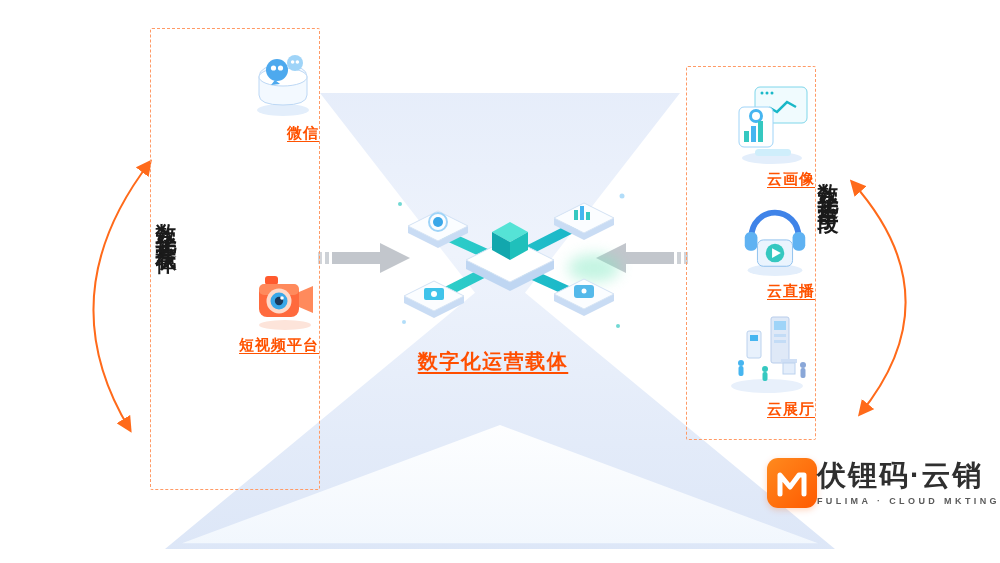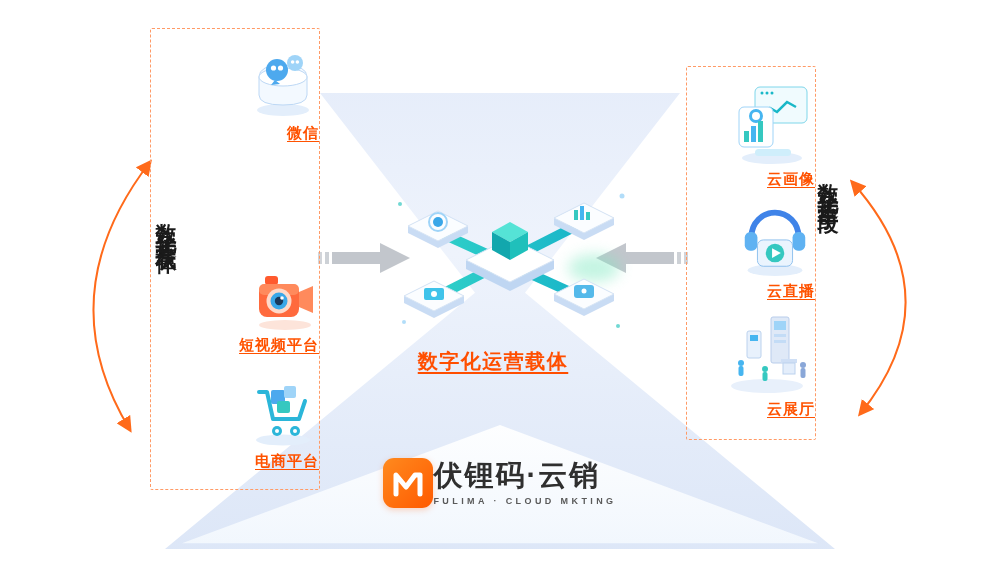--- a/index.html
+++ b/index.html
@@ -41,21 +41,21 @@
   .flow-arrow-left{left:318px;top:238px;}
   .flow-arrow-right{left:592px;top:238px;transform:scaleX(-1);}
   
   .center-art{position:absolute;left:386px;top:176px;width:248px;height:168px;}
   .center-label{
     position:absolute;left:368px;top:348px;width:250px;text-align:center;
     color:#ff4e00;font-weight:bold;font-size:20px;letter-spacing:1.5px;
     text-decoration:underline;text-underline-offset:4px;white-space:nowrap;
   }
   
-  .logo-block{position:absolute;left:0;right:0;top:458px;display:flex;justify-content:center;align-items:center;}
+  .logo-block{position:absolute;left:0;right:0;top:458px;display:flex;justify-content:flex-end;align-items:center;}
   .logo-mark{
     width:50px;height:50px;border-radius:11px;flex:0 0 auto;
     background:linear-gradient(135deg,#ff8a1e 0%,#ff5a00 100%);
     display:flex;align-items:center;justify-content:center;
     box-shadow:0 2px 6px rgba(255,90,0,.25);
   }
   .logo-texts{display:flex;flex-direction:column;align-items:flex-start;}
   .logo-name{font-size:29px;font-weight:bold;color:#2f2f2f;letter-spacing:2px;line-height:1.1;}
   .logo-tagline{font-size:9px;color:#5a5a5a;letter-spacing:3.4px;margin-top:5px;font-weight:600;}
 </style>
@@ -110,34 +110,20 @@
         <rect x="14" y="7" width="13" height="9" rx="3" fill="#ff5a2e"></rect>
         <rect x="8" y="15" width="40" height="33" rx="8" fill="#ff6a3d"></rect>
         <rect x="8" y="15" width="40" height="11" rx="5" fill="#ff8a5c"></rect>
         <path d="M48 23 l14 -6 v27 l-14 -6 z" fill="#ff8a5c"></path>
         <circle cx="28" cy="32" r="12.5" fill="#ffd9c9"></circle>
         <circle cx="28" cy="32" r="8.5" fill="#3aa7e8"></circle>
         <circle cx="28" cy="32" r="4.2" fill="#1b3a5c"></circle>
         <circle cx="31" cy="29" r="1.8" fill="#fff"></circle>
       </svg>
       <span class="item-label">短视频平台</span>
-    </div>
-    <div class="panel-item" style="top:348px">
-      <svg width="72" height="70" viewBox="0 0 72 70">
-        <ellipse cx="36" cy="63" rx="27" ry="5.5" fill="#e3eefb"></ellipse>
-        <rect x="24" y="13" width="14" height="14" rx="2" fill="#4da9ee"></rect>
-        <rect x="37" y="9" width="12" height="12" rx="2" fill="#9fd4f8"></rect>
-        <rect x="30" y="24" width="13" height="12" rx="2" fill="#35c8c0"></rect>
-        <path d="M12 15 h8 l6 27 h26 l6 -18" fill="none" stroke="#2bb6d9" stroke-width="4" stroke-linecap="round" stroke-linejoin="round"></path>
-        <circle cx="30" cy="54" r="5" fill="#2bb6d9"></circle>
-        <circle cx="48" cy="54" r="5" fill="#2bb6d9"></circle>
-        <circle cx="30" cy="54" r="2" fill="#fff"></circle>
-        <circle cx="48" cy="54" r="2" fill="#fff"></circle>
-      </svg>
-      <span class="item-label">电商平台</span>
     </div>
   </div>
   <div class="v-label v-label-left">数字化运营载体</div>
 
   <div class="panel panel-right">
     <div class="panel-item" style="top:130px">
       <svg width="80" height="80" viewBox="0 0 80 82">
         <ellipse cx="40" cy="75" rx="28" ry="6" fill="#e3eefb"></ellipse>
         <path d="M16 40 a24 24 0 0 1 48 0" fill="none" stroke="#3f83e8" stroke-width="6" stroke-linecap="round"></path>
         <rect x="9" y="36" width="13" height="19" rx="5.5" fill="#5fb2f2"></rect>

